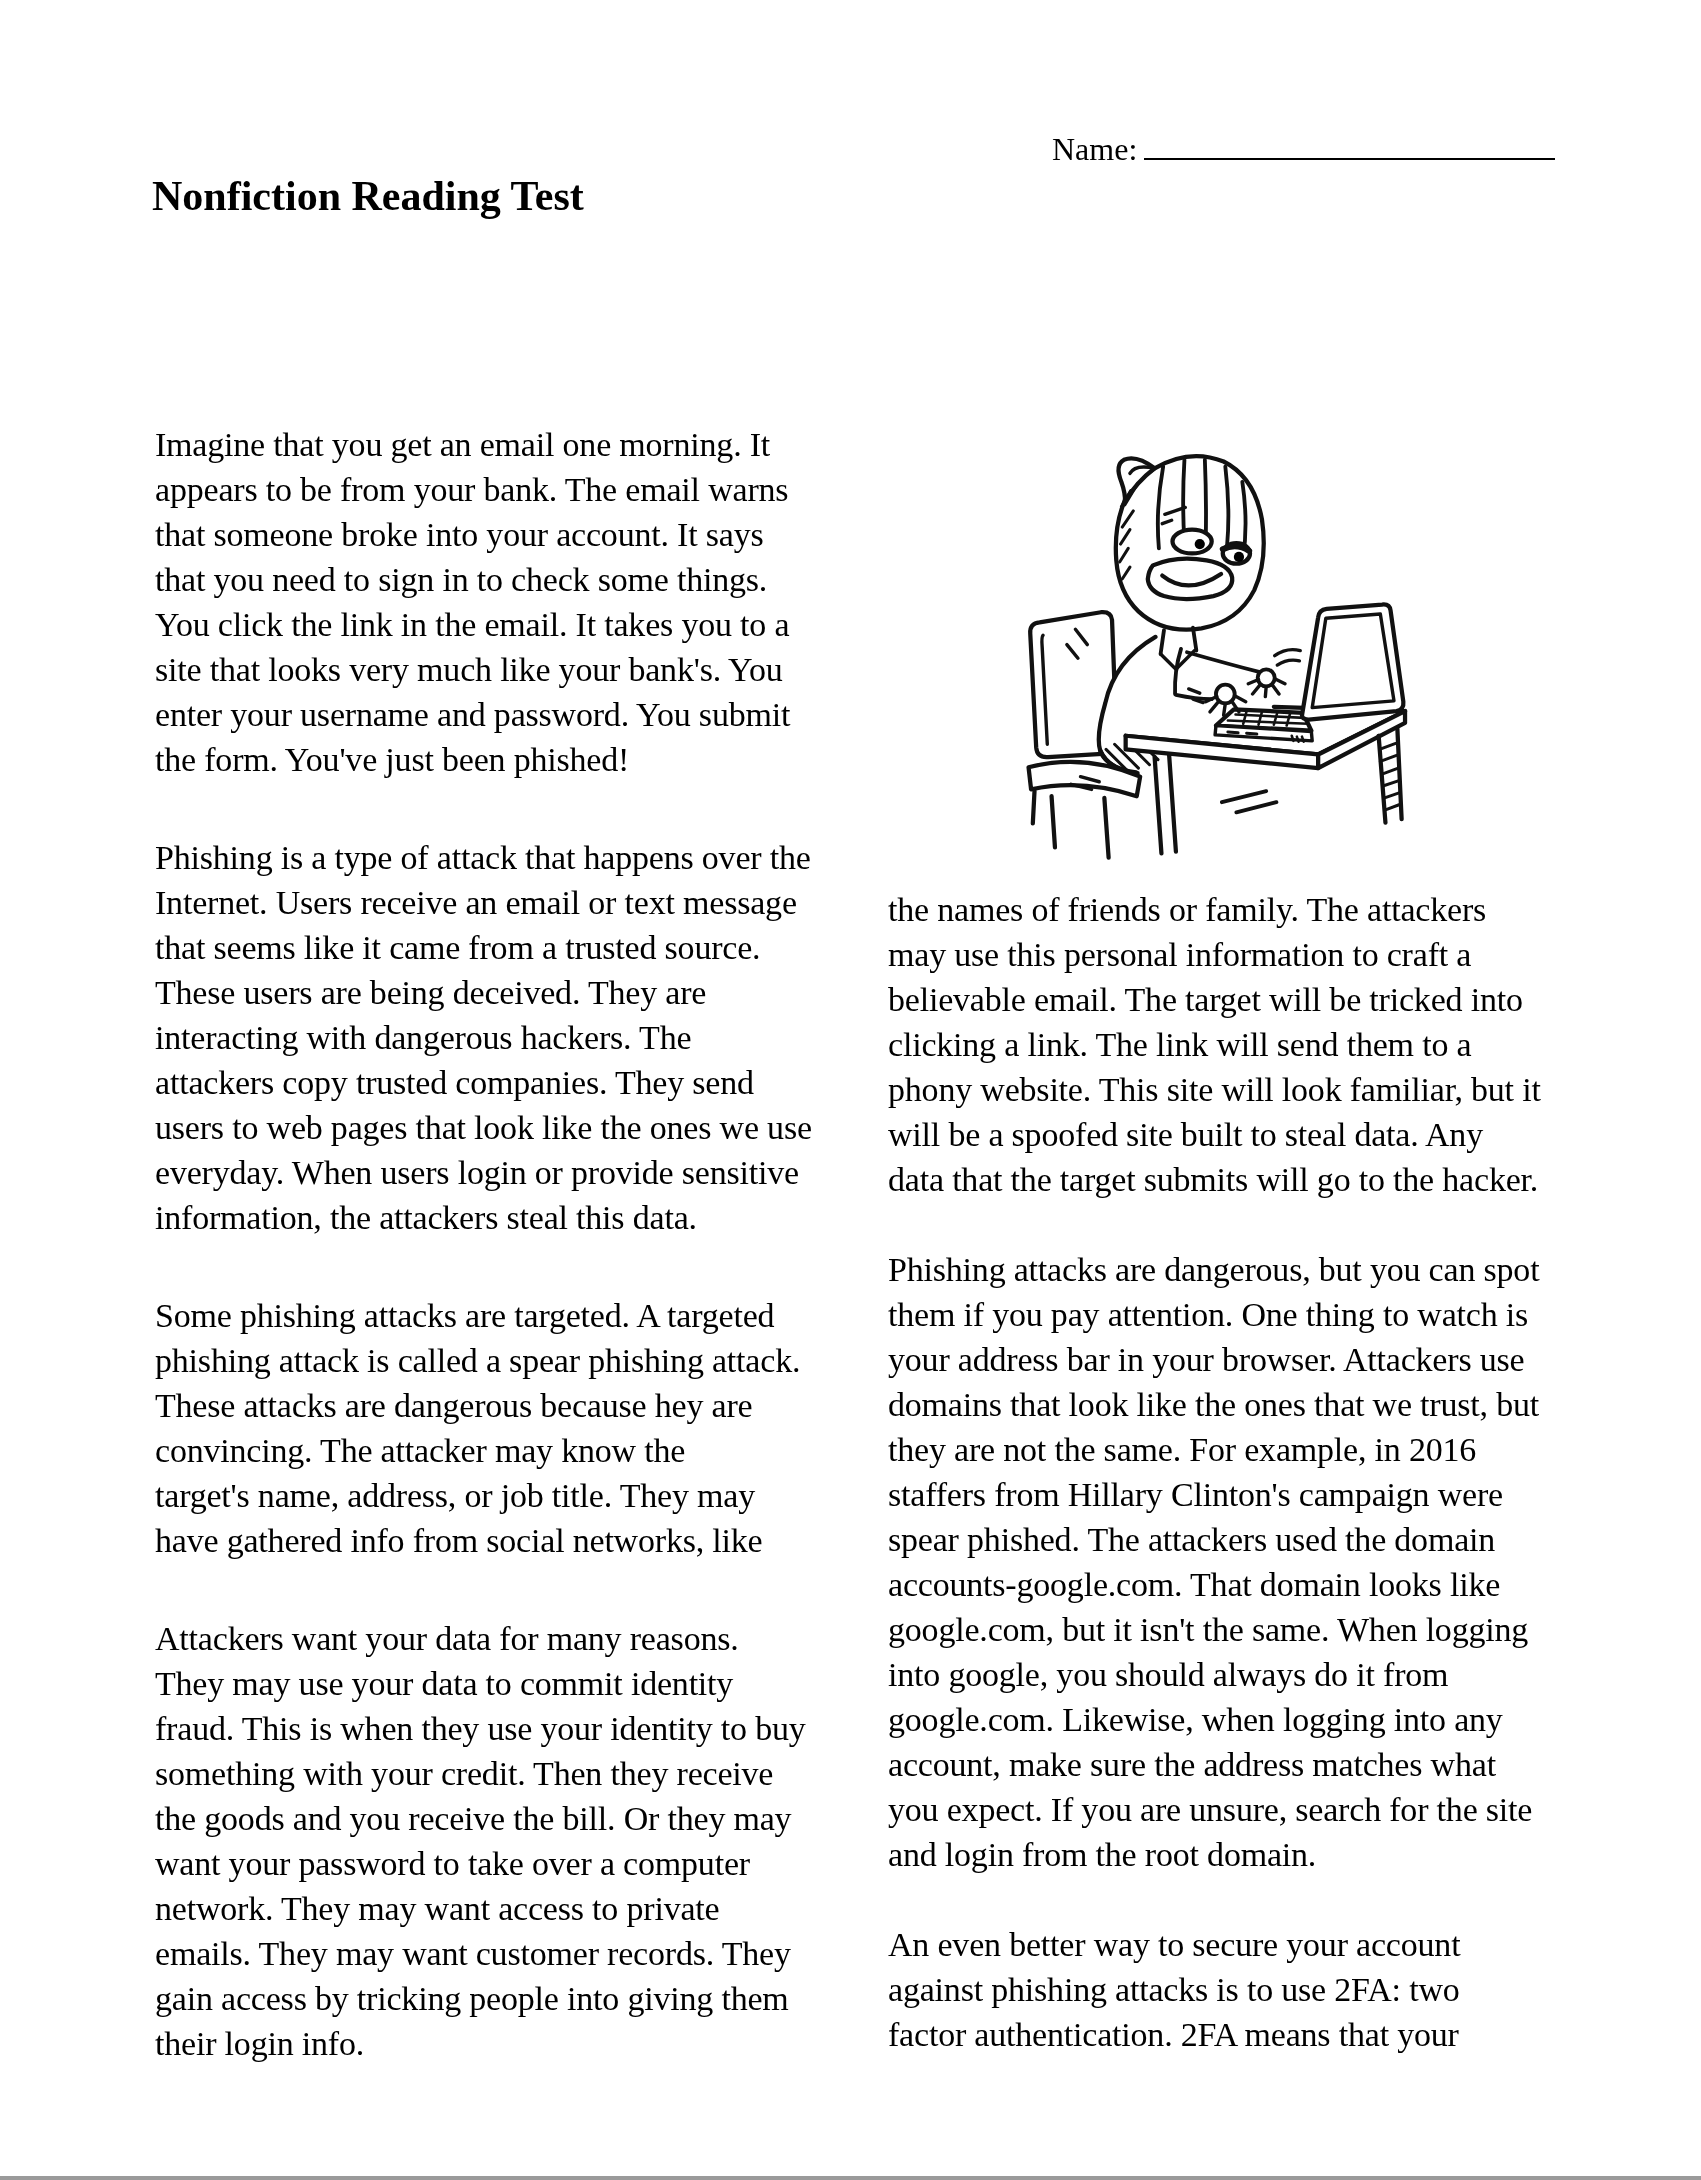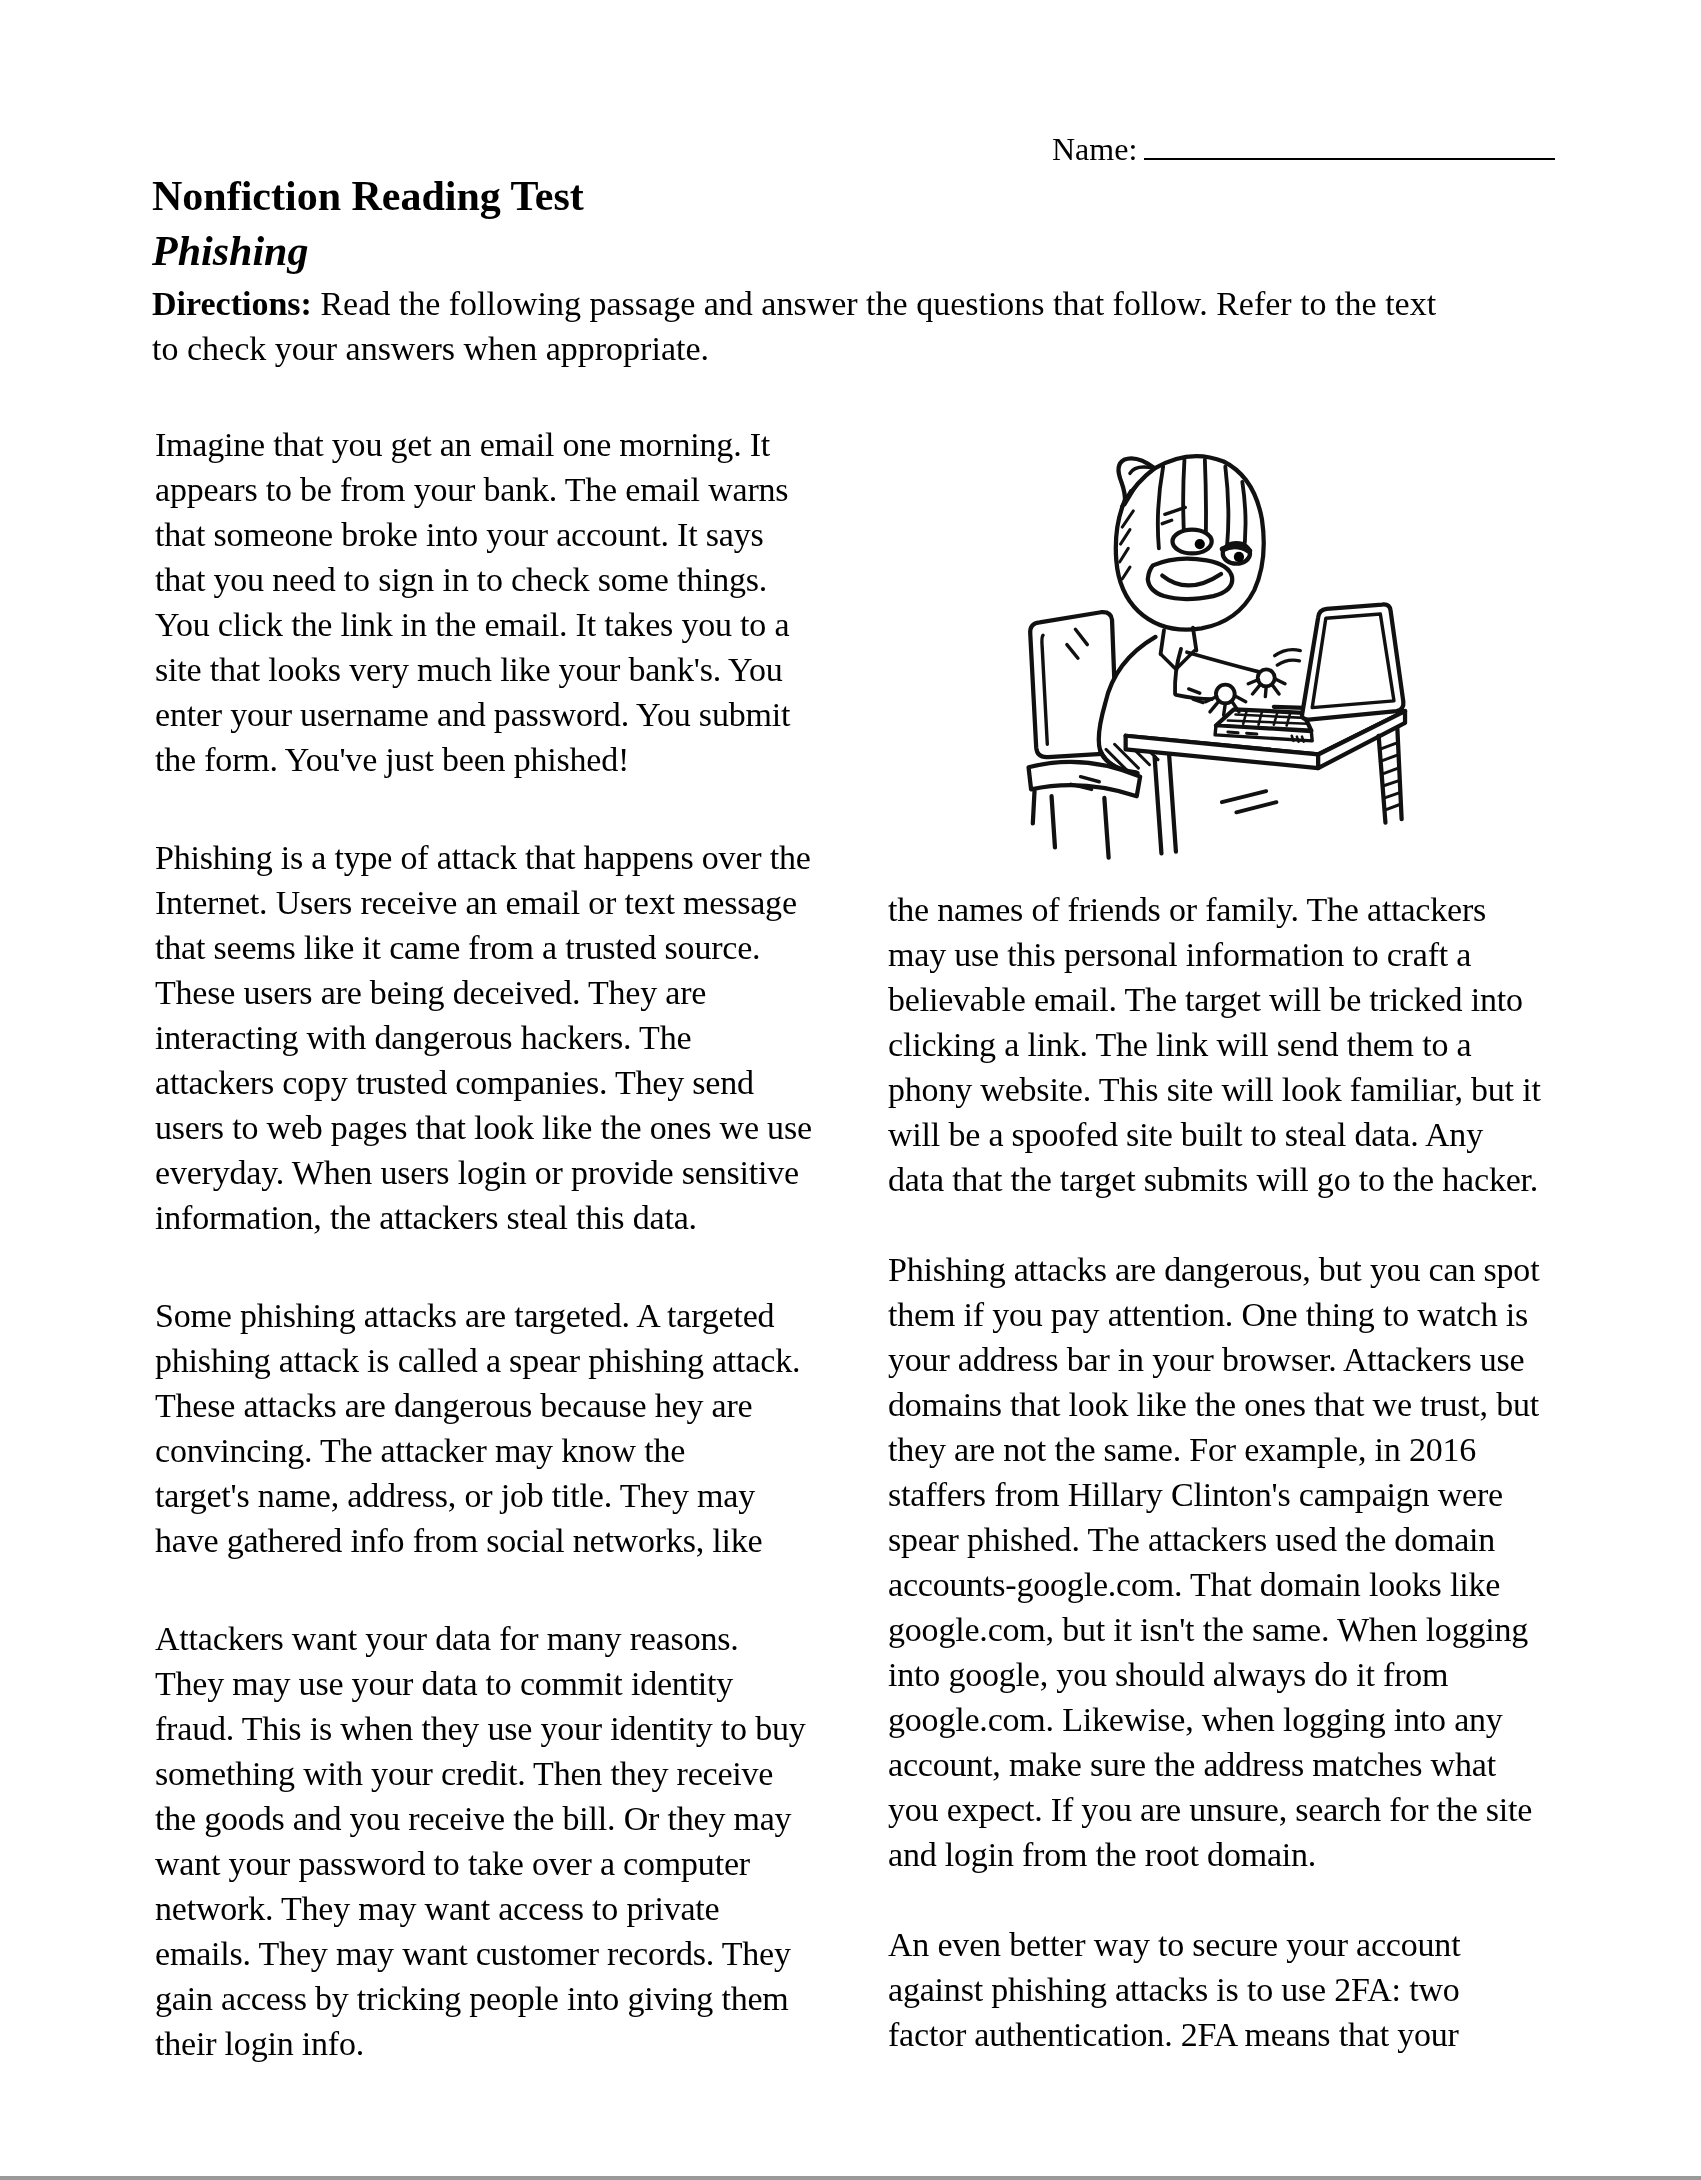--- a/index.html
+++ b/index.html
@@ -58,25 +58,22 @@
 <body>
 
 <div class="page">
 
   <div class="name-row">
     <span>Name:</span><span class="name-blank"></span>
   </div>
 
   <div class="title-block">
     <div>Nonfiction Reading Test</div>
-    <div class="subtitle">Phishing</div>
   </div>
 
-  <p class="directions"><b>Directions: </b><span>Read the following passage and answer the questions that follow. Refer to the text
-to check your answers when appropriate.</span></p>
 
   <div class="columns">
 
     <div class="col-left">
       <p class="para">Imagine that you get an email one morning. It
 appears to be from your bank. The email warns
 that someone broke into your account. It says
 that you need to sign in to check some things.
 You click the link in the email. It takes you to a
 site that looks very much like your bank's. You

